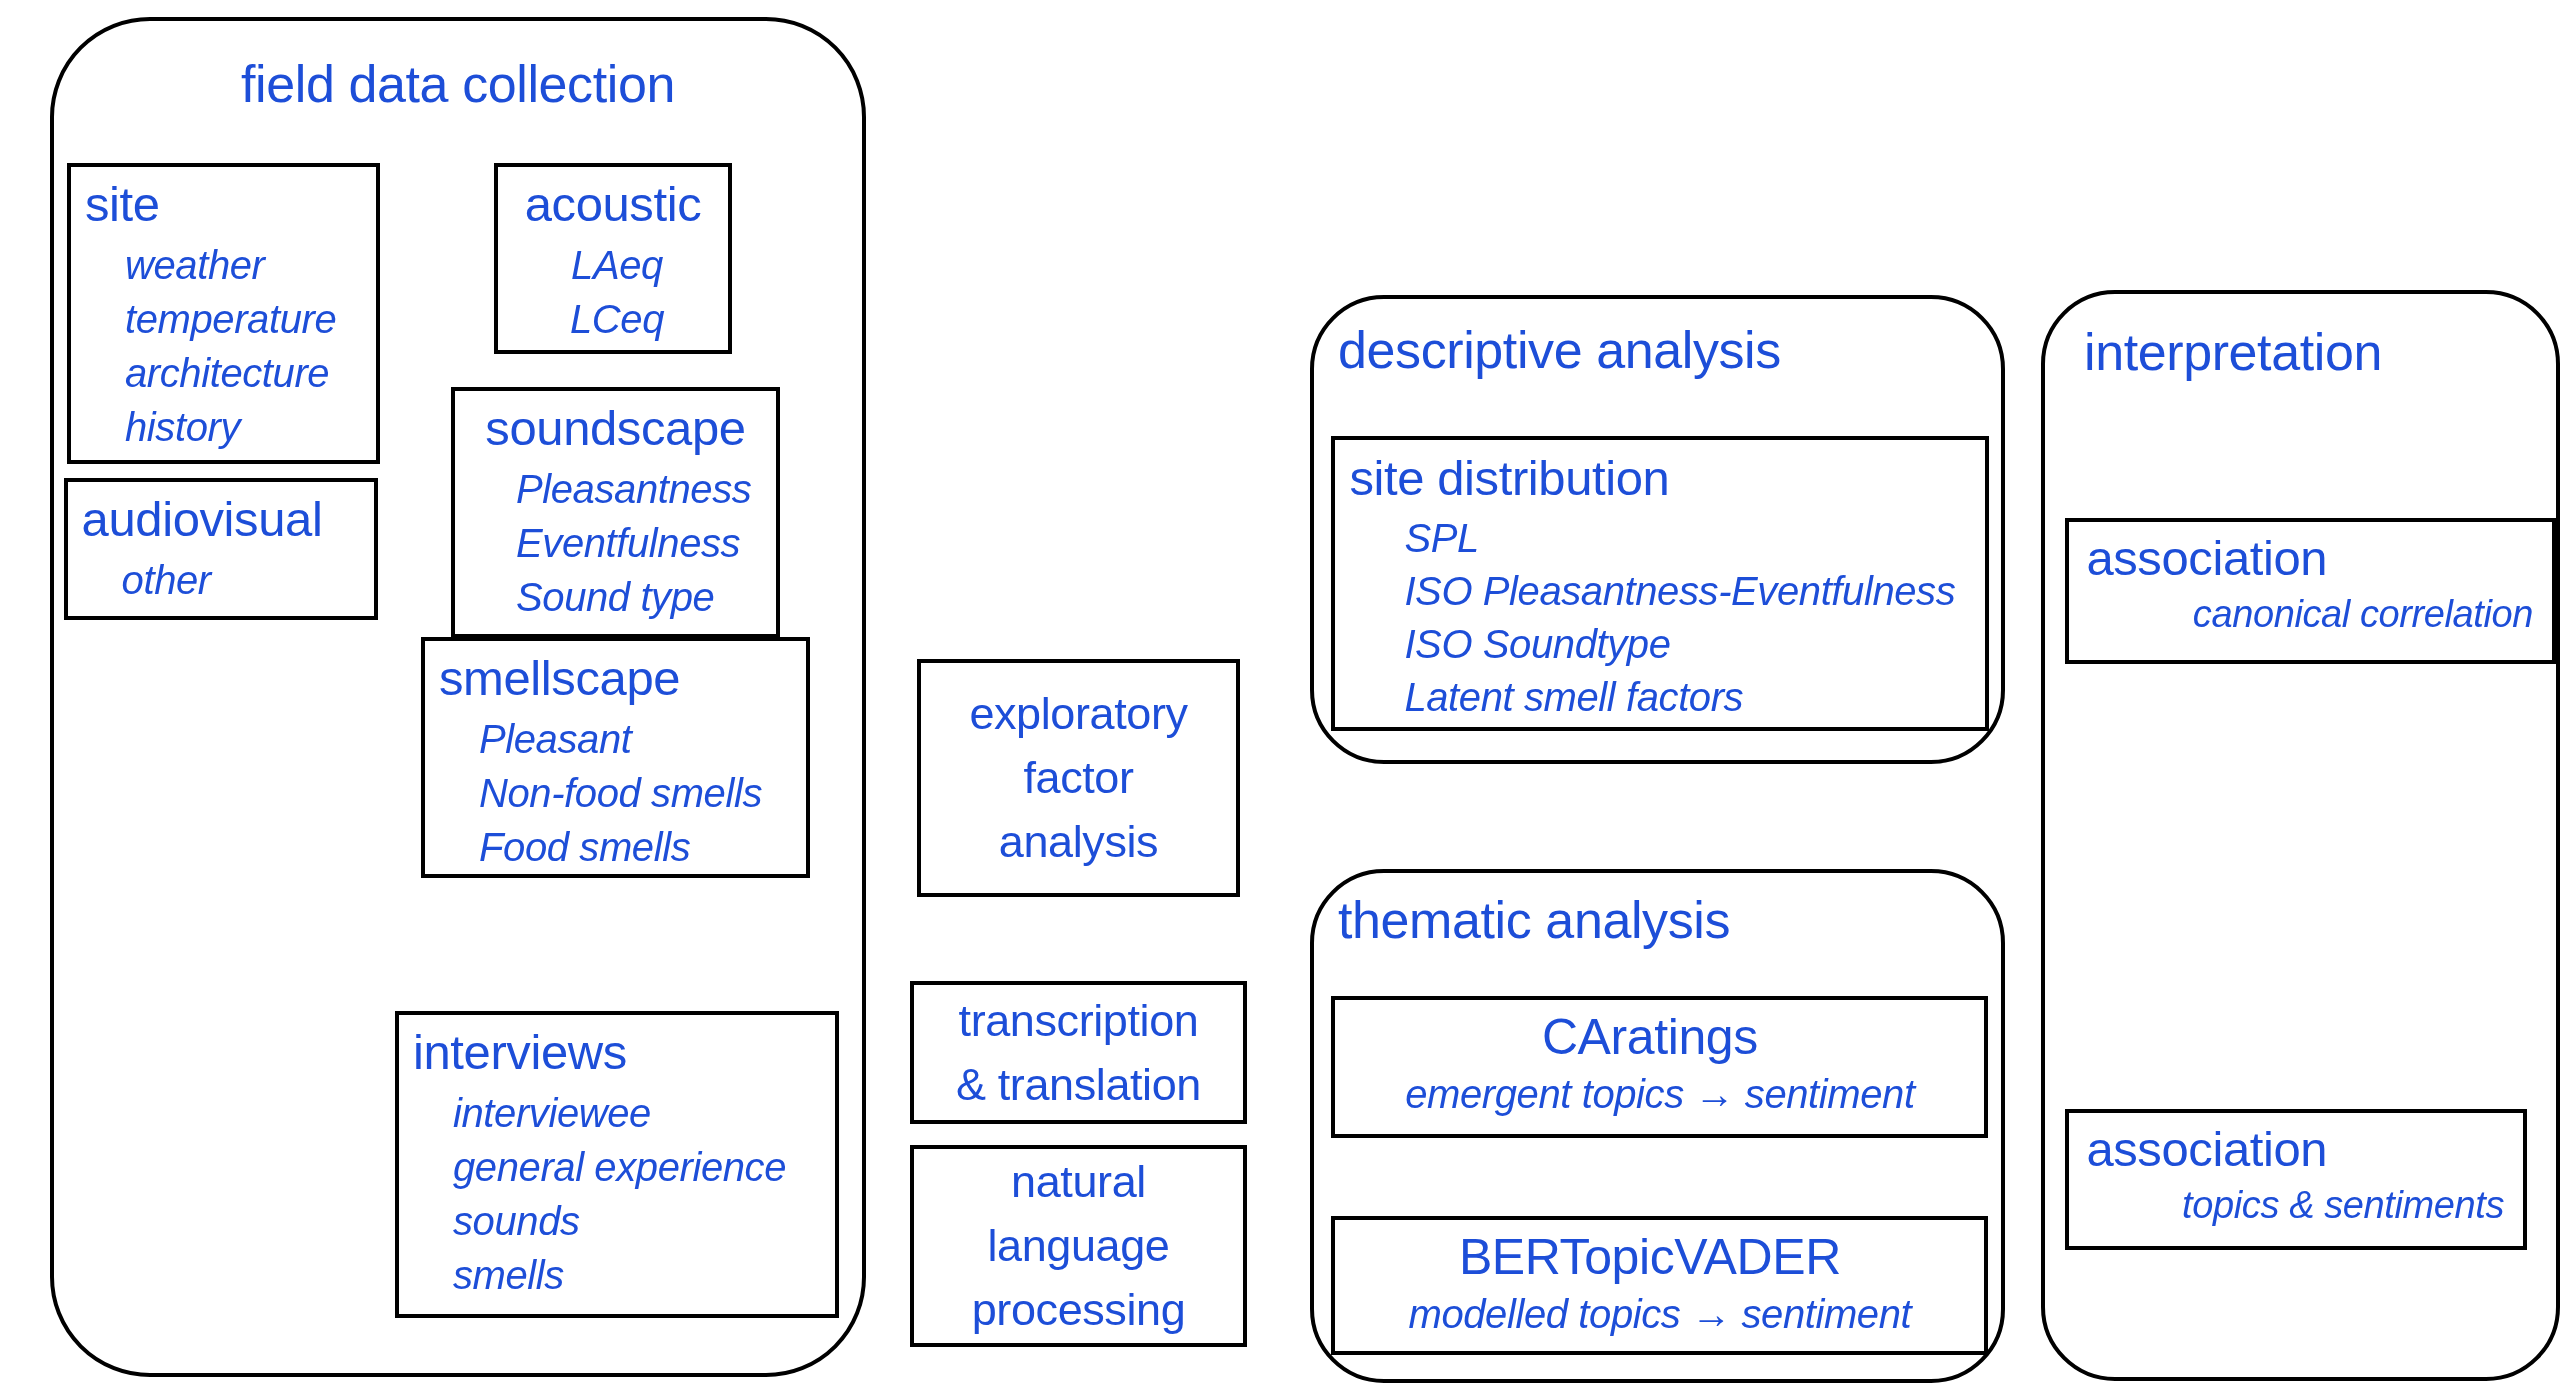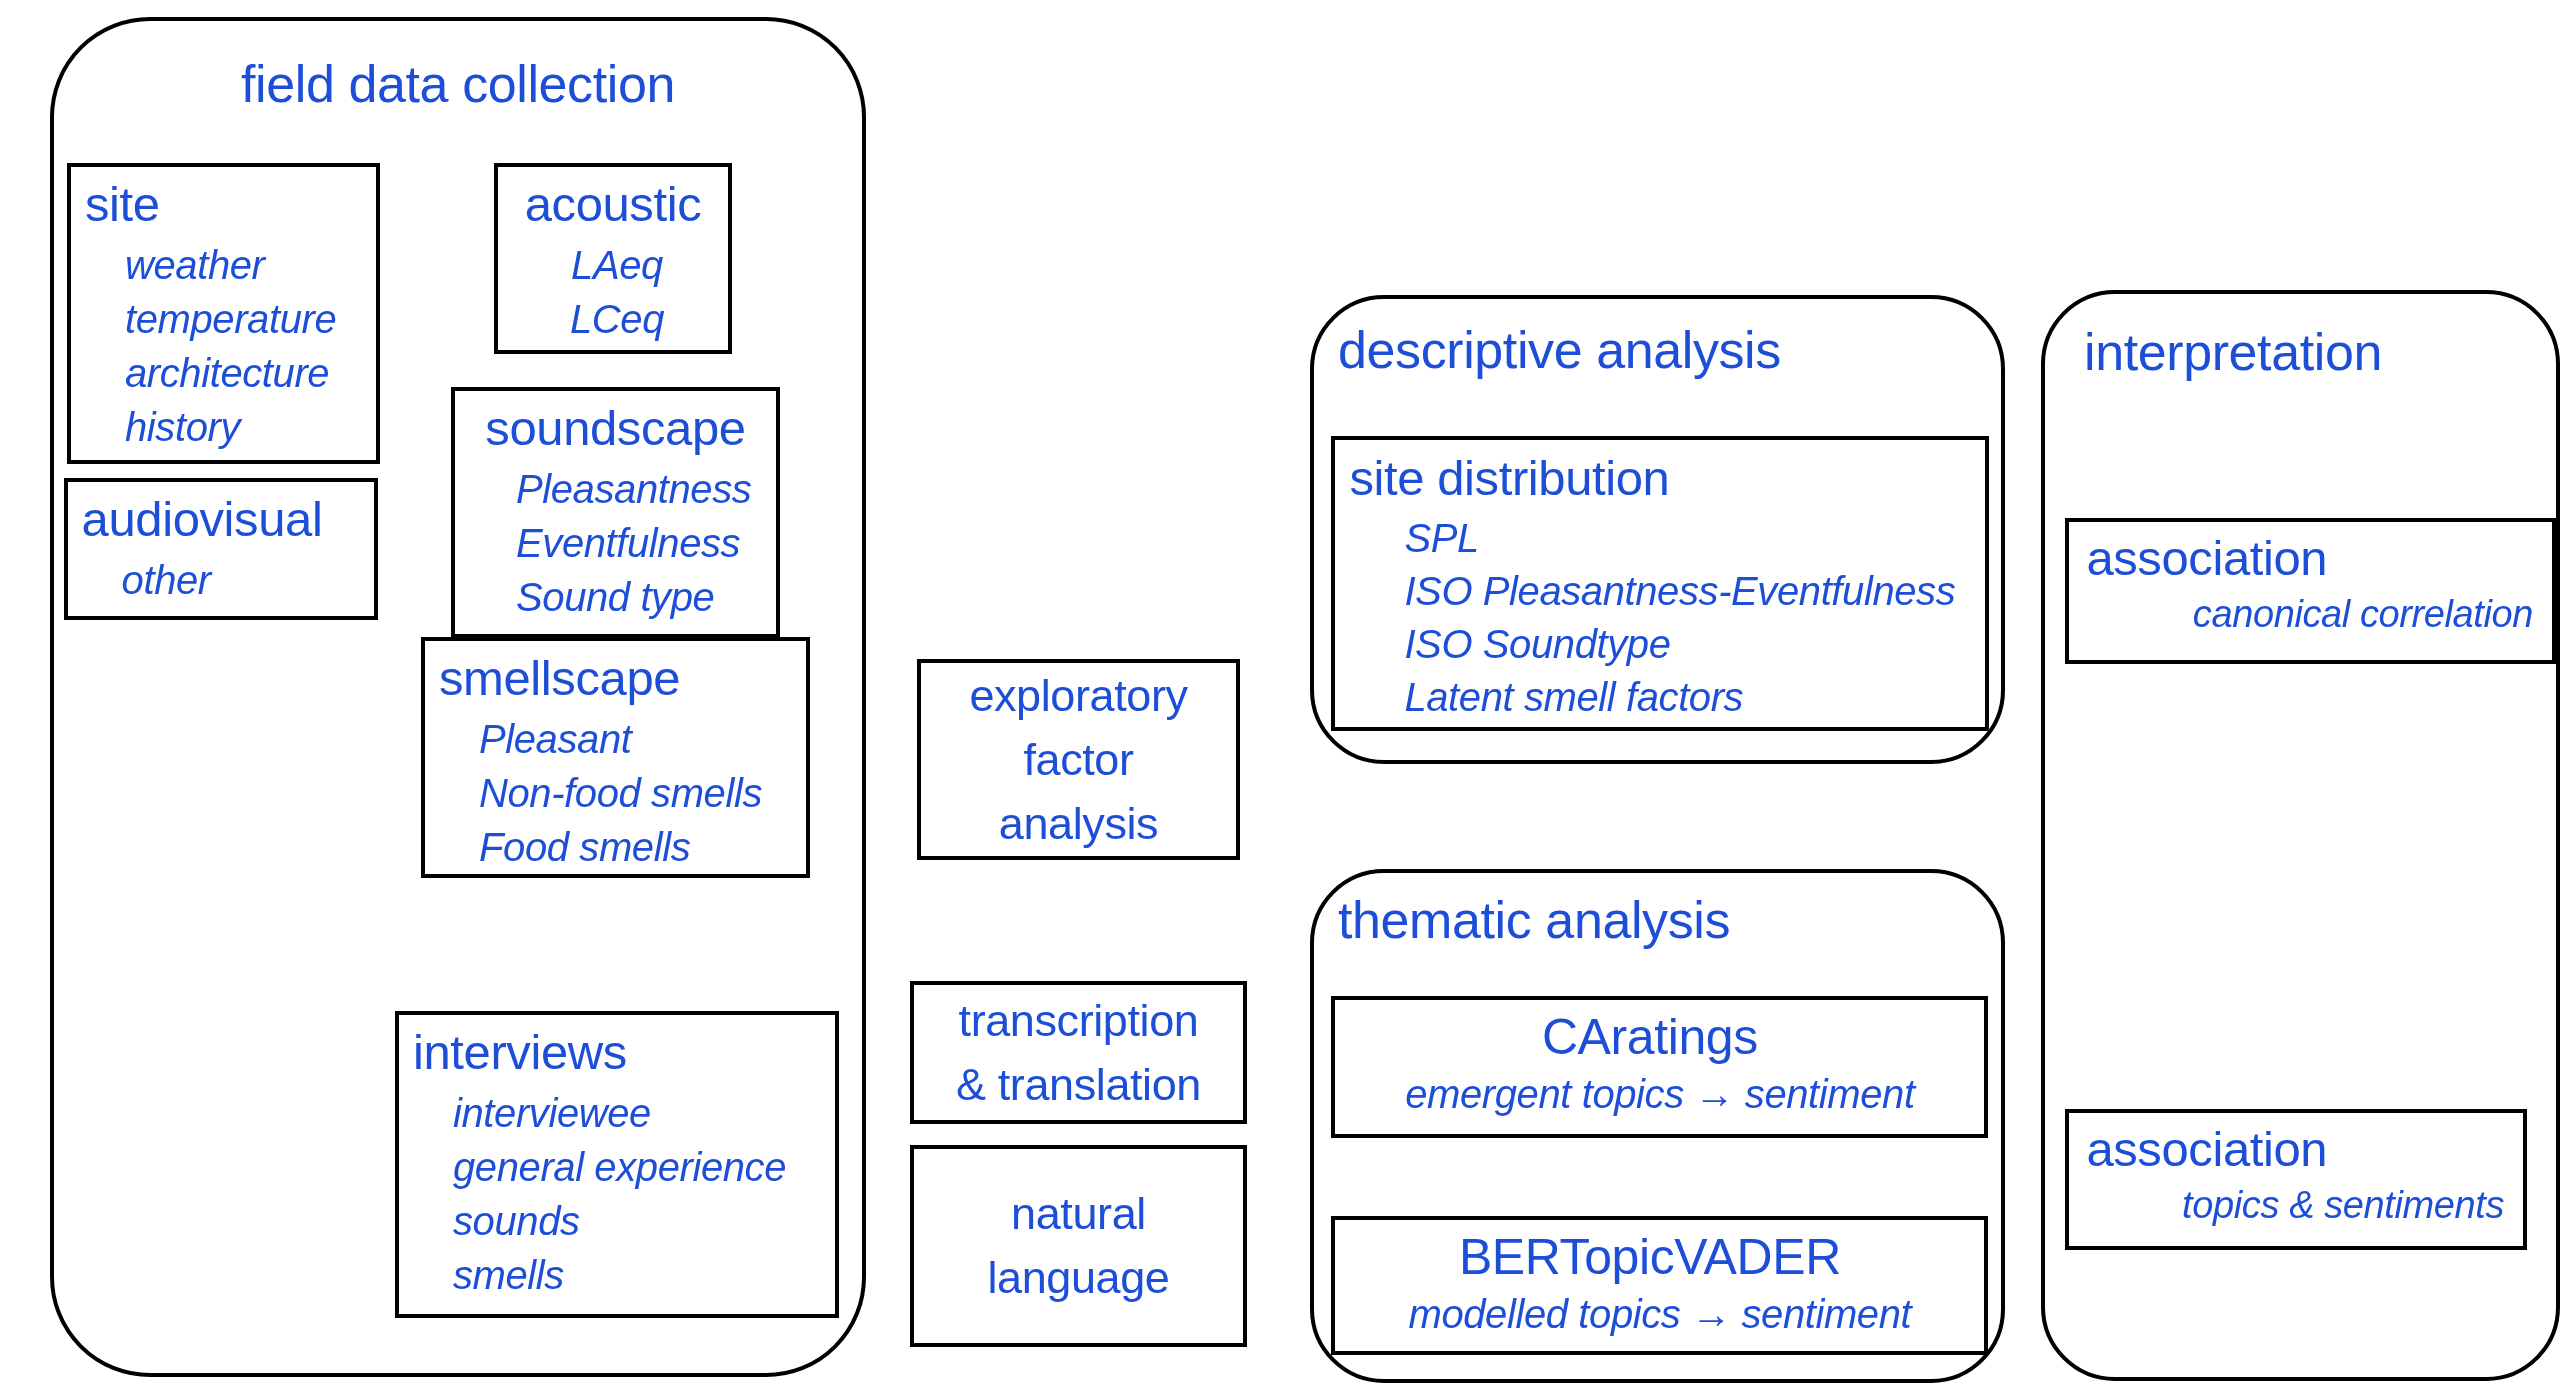--- a/index.html
+++ b/index.html
@@ -154,34 +154,35 @@
       <div class="box-title">interviews</div>
       <div class="items">
         <div>interviewee</div>
         <div>general experience</div>
         <div>sounds</div>
         <div>smells</div>
       </div>
     </div>
   </div>
 
-  <div class="box process-box" style="left:917px; top:659px; width:323px; height:201px;">
+  <div class="box process-box" style="left:917px; top:659px; width:323px; height:238px;">
     <div>exploratory</div>
     <div>factor</div>
     <div>analysis</div>
   </div>
 
   <div class="box process-box" style="left:910px; top:981px; width:337px; height:143px;">
     <div>transcription</div>
     <div>&amp; translation</div>
   </div>
 
   <div class="box process-box" style="left:910px; top:1145px; width:337px; height:202px;">
     <div>natural</div>
     <div>language</div>
+    <div>processing</div>
   </div>
 
   <div class="container" style="left:1310px; top:295px; width:695px; height:469px;">
     <div class="container-title" style="left:24px; top:21px;">descriptive analysis</div>
 
     <div class="box" style="left:17.4px; top:137px; width:658px; height:295px;">
       <div class="box-title">site distribution</div>
       <div class="items" style="padding-left:69px; line-height:53px;">
         <div>SPL</div>
         <div>ISO Pleasantness-Eventfulness</div>

